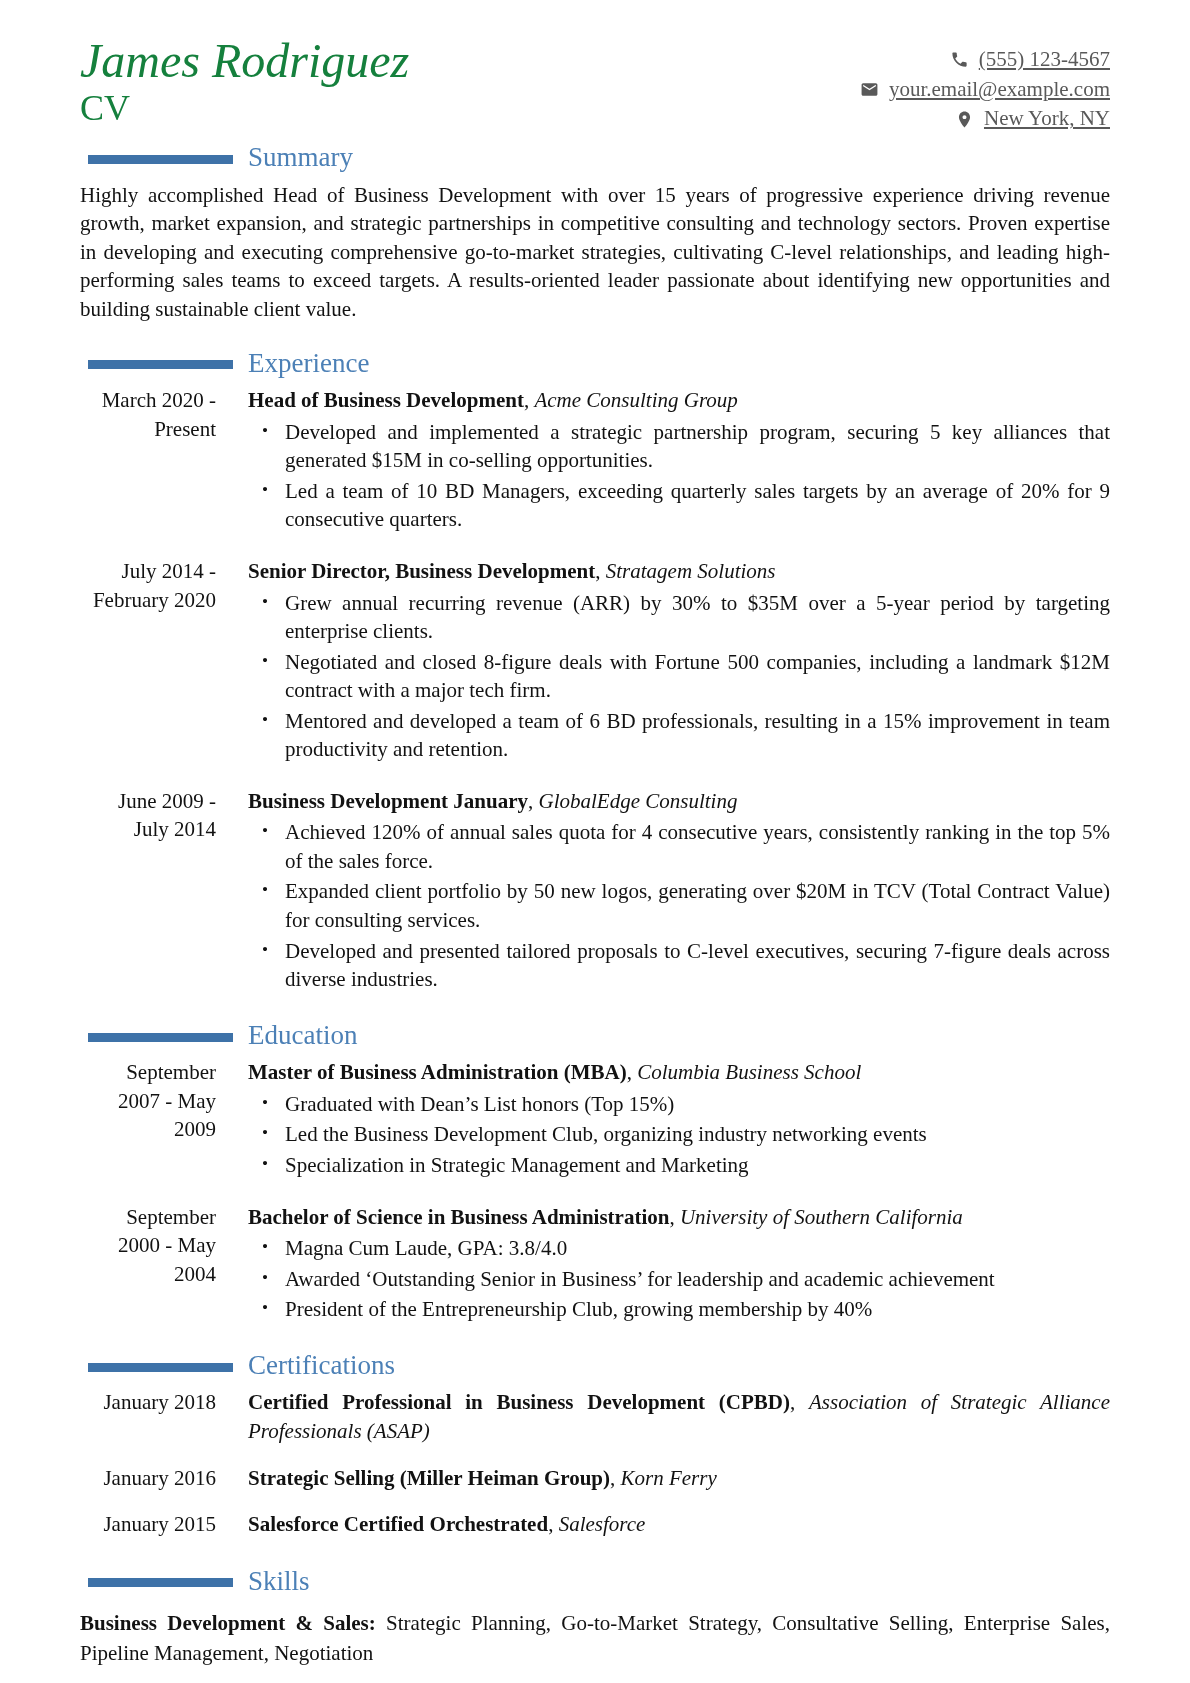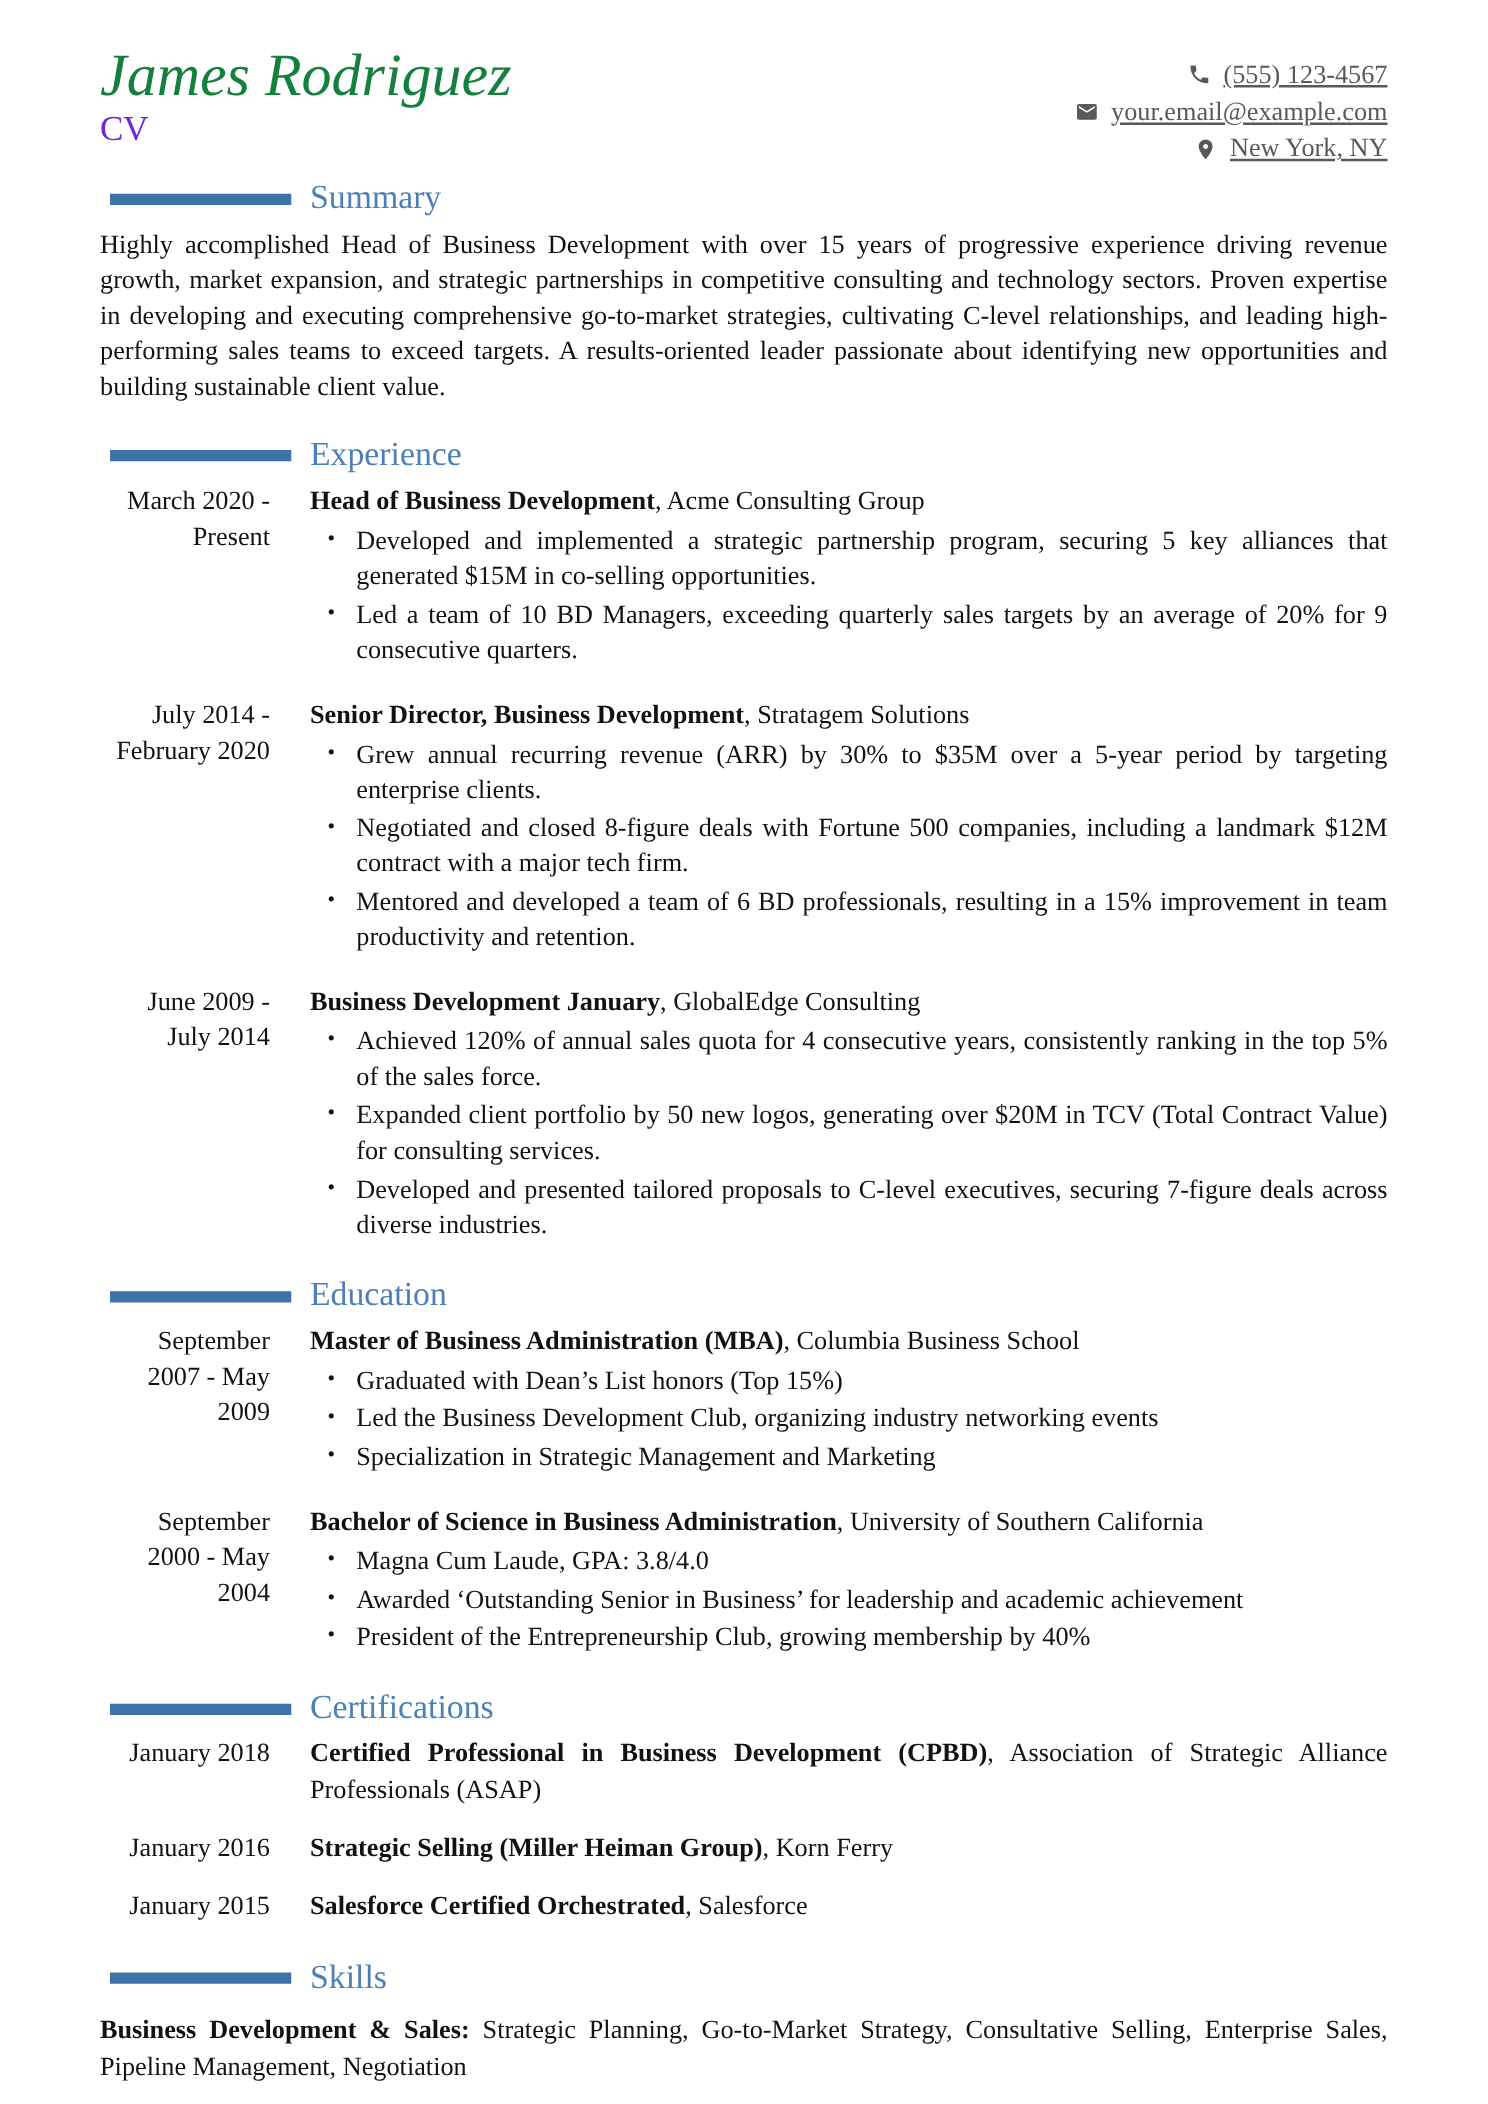--- a/index.html
+++ b/index.html
@@ -12,21 +12,21 @@
   }
   .page { padding: 36px 80px 40px 80px; box-sizing: border-box; }
 
   
   .header { display: flex; justify-content: space-between; align-items: flex-start; }
   .name {
     font-size: 48px; font-weight: 400; line-height: 1.05; margin: 0; color: #15803d;
     letter-spacing: 0;
     font-style: italic;
   }
-  .subtitle { font-size: 28px; color: #6d28d9; margin-top: 4px; line-height: 1; }
+  .subtitle { font-size: 36px; color: #15803d; margin-top: 4px; line-height: 1; }
   .contact { margin-top: 10px; color: #595959; font-size: 21px; text-decoration: underline; }
   .contact-line {
     display: flex; justify-content: flex-end; align-items: center;
     gap: 10px; line-height: 1.32; margin-bottom: 2px;
   }
   .icon { display: inline-flex; width: 19px; height: 19px; flex: none; }
   .icon svg { width: 100%; height: 100%; fill: #595959; }
 
   
   .sec-head { display: flex; align-items: center; margin: 25px 0 8px 0; }
@@ -37,21 +37,21 @@
   
   .par { margin: 4px 0 0 0; text-align: justify; line-height: 1.36; hyphens: auto; }
 
   
   .entry { display: flex; margin-bottom: 21px; }
   .entry.compact { margin-bottom: 15px; }
   .hint { width: 136px; flex: none; text-align: right; line-height: 1.36; }
   .econtent { margin-left: 32px; flex: 1; min-width: 0; }
   .etitle { line-height: 1.36; margin-bottom: 3px; text-align: justify; hyphens: auto; }
   .etitle .t { font-weight: 700; }
-  .etitle .org { }
+  .etitle .org { font-style: italic; }
   ul.bullets { margin: 2px 0 0 0; padding: 0; list-style: none; }
   ul.bullets li {
     position: relative; padding-left: 37px; text-align: justify;
     line-height: 1.36; margin: 2px 0; hyphens: auto;
   }
   ul.bullets li::before { content: "\2022"; position: absolute; left: 14px; top: 1px; font-size: 0.82em; }
 
   
   .skills-par { margin: 13px 0 8px 0; text-align: justify; line-height: 1.4; hyphens: auto; }
   .skill-label { font-weight: 700; }

